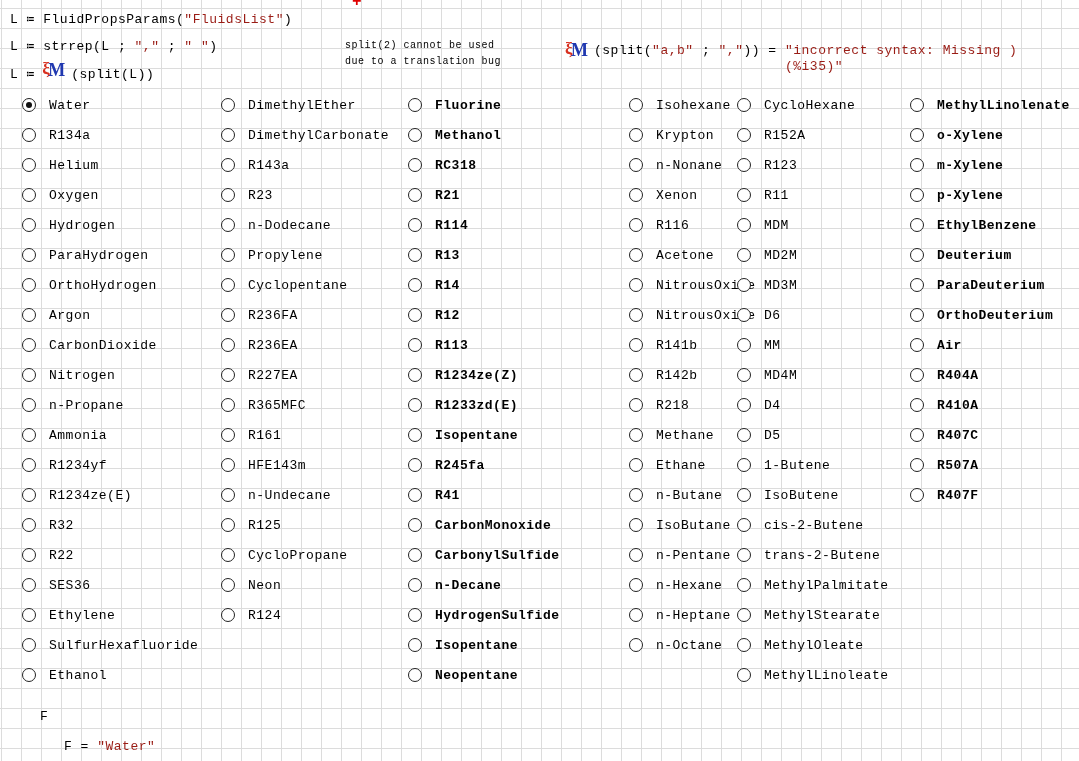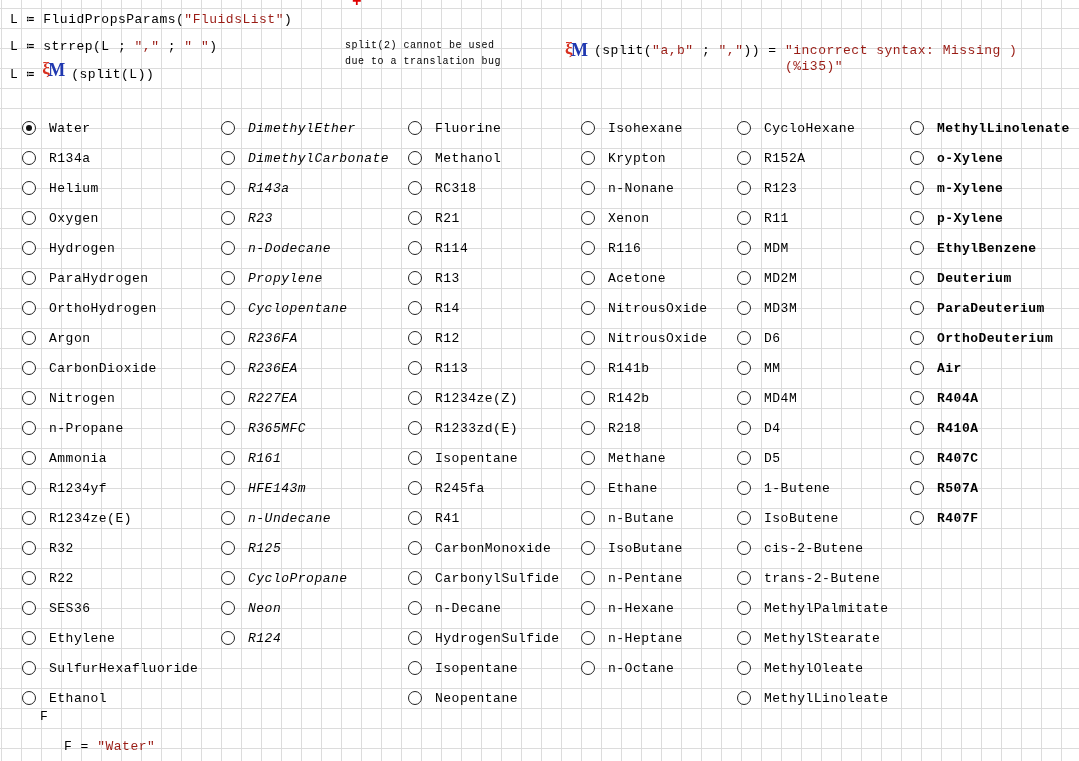--- a/index.html
+++ b/index.html
@@ -20,25 +20,25 @@
   .red-result{color:#9a1c15;font-size:13px;white-space:pre;letter-spacing:0.5px;line-height:16px;}
   .note{font-size:10px;white-space:pre;letter-spacing:0.5px;line-height:16px;}
   .plus-cursor{color:#e00000;font-size:16px;font-weight:bold;}
   
   .maxima-icon{position:relative;display:inline-block;width:24px;height:17px;vertical-align:-3px;margin:0 3px 0 1px;}
   .maxima-icon .m{position:absolute;left:4px;top:-3px;color:#2038b0;
     font-family:"Liberation Serif","DejaVu Serif",serif;font-weight:bold;font-size:18px;line-height:18px;}
   .maxima-icon .xi{position:absolute;left:-2px;top:-4px;color:#d83020;
     font-family:"Liberation Serif","DejaVu Serif",serif;font-weight:bold;font-size:17px;line-height:18px;}
   
-  .fluid-col{position:absolute;top:113px;}
+  .fluid-col{position:absolute;top:90px;}
   .fluid-col:nth-child(1){left:22px;}
-  .fluid-col:nth-child(2){left:221px;font-style:italic;}
-  .fluid-col:nth-child(3){left:408px;}
-  .fluid-col:nth-child(4){left:581px;}
+  .fluid-col:nth-child(2){left:221px;}
+  .fluid-col:nth-child(3){left:408px;font-weight:bold;}
+  .fluid-col:nth-child(4){left:581px;padding-left:48px;}
   .fluid-col:nth-child(5){left:737px;}
   .fluid-col:nth-child(6){left:910px;font-weight:bold;}
   .fluid-item{height:30px;display:flex;align-items:center;cursor:default;}
   .radio{
     box-sizing:border-box;width:14px;height:14px;border-radius:50%;
     border:1.5px solid #222;background:#fff;flex:0 0 auto;position:relative;
   }
   .radio.sel::after{
     content:"";position:absolute;left:50%;top:50%;width:6px;height:6px;margin:-3px 0 0 -3px;
     border-radius:50%;background:#111;

